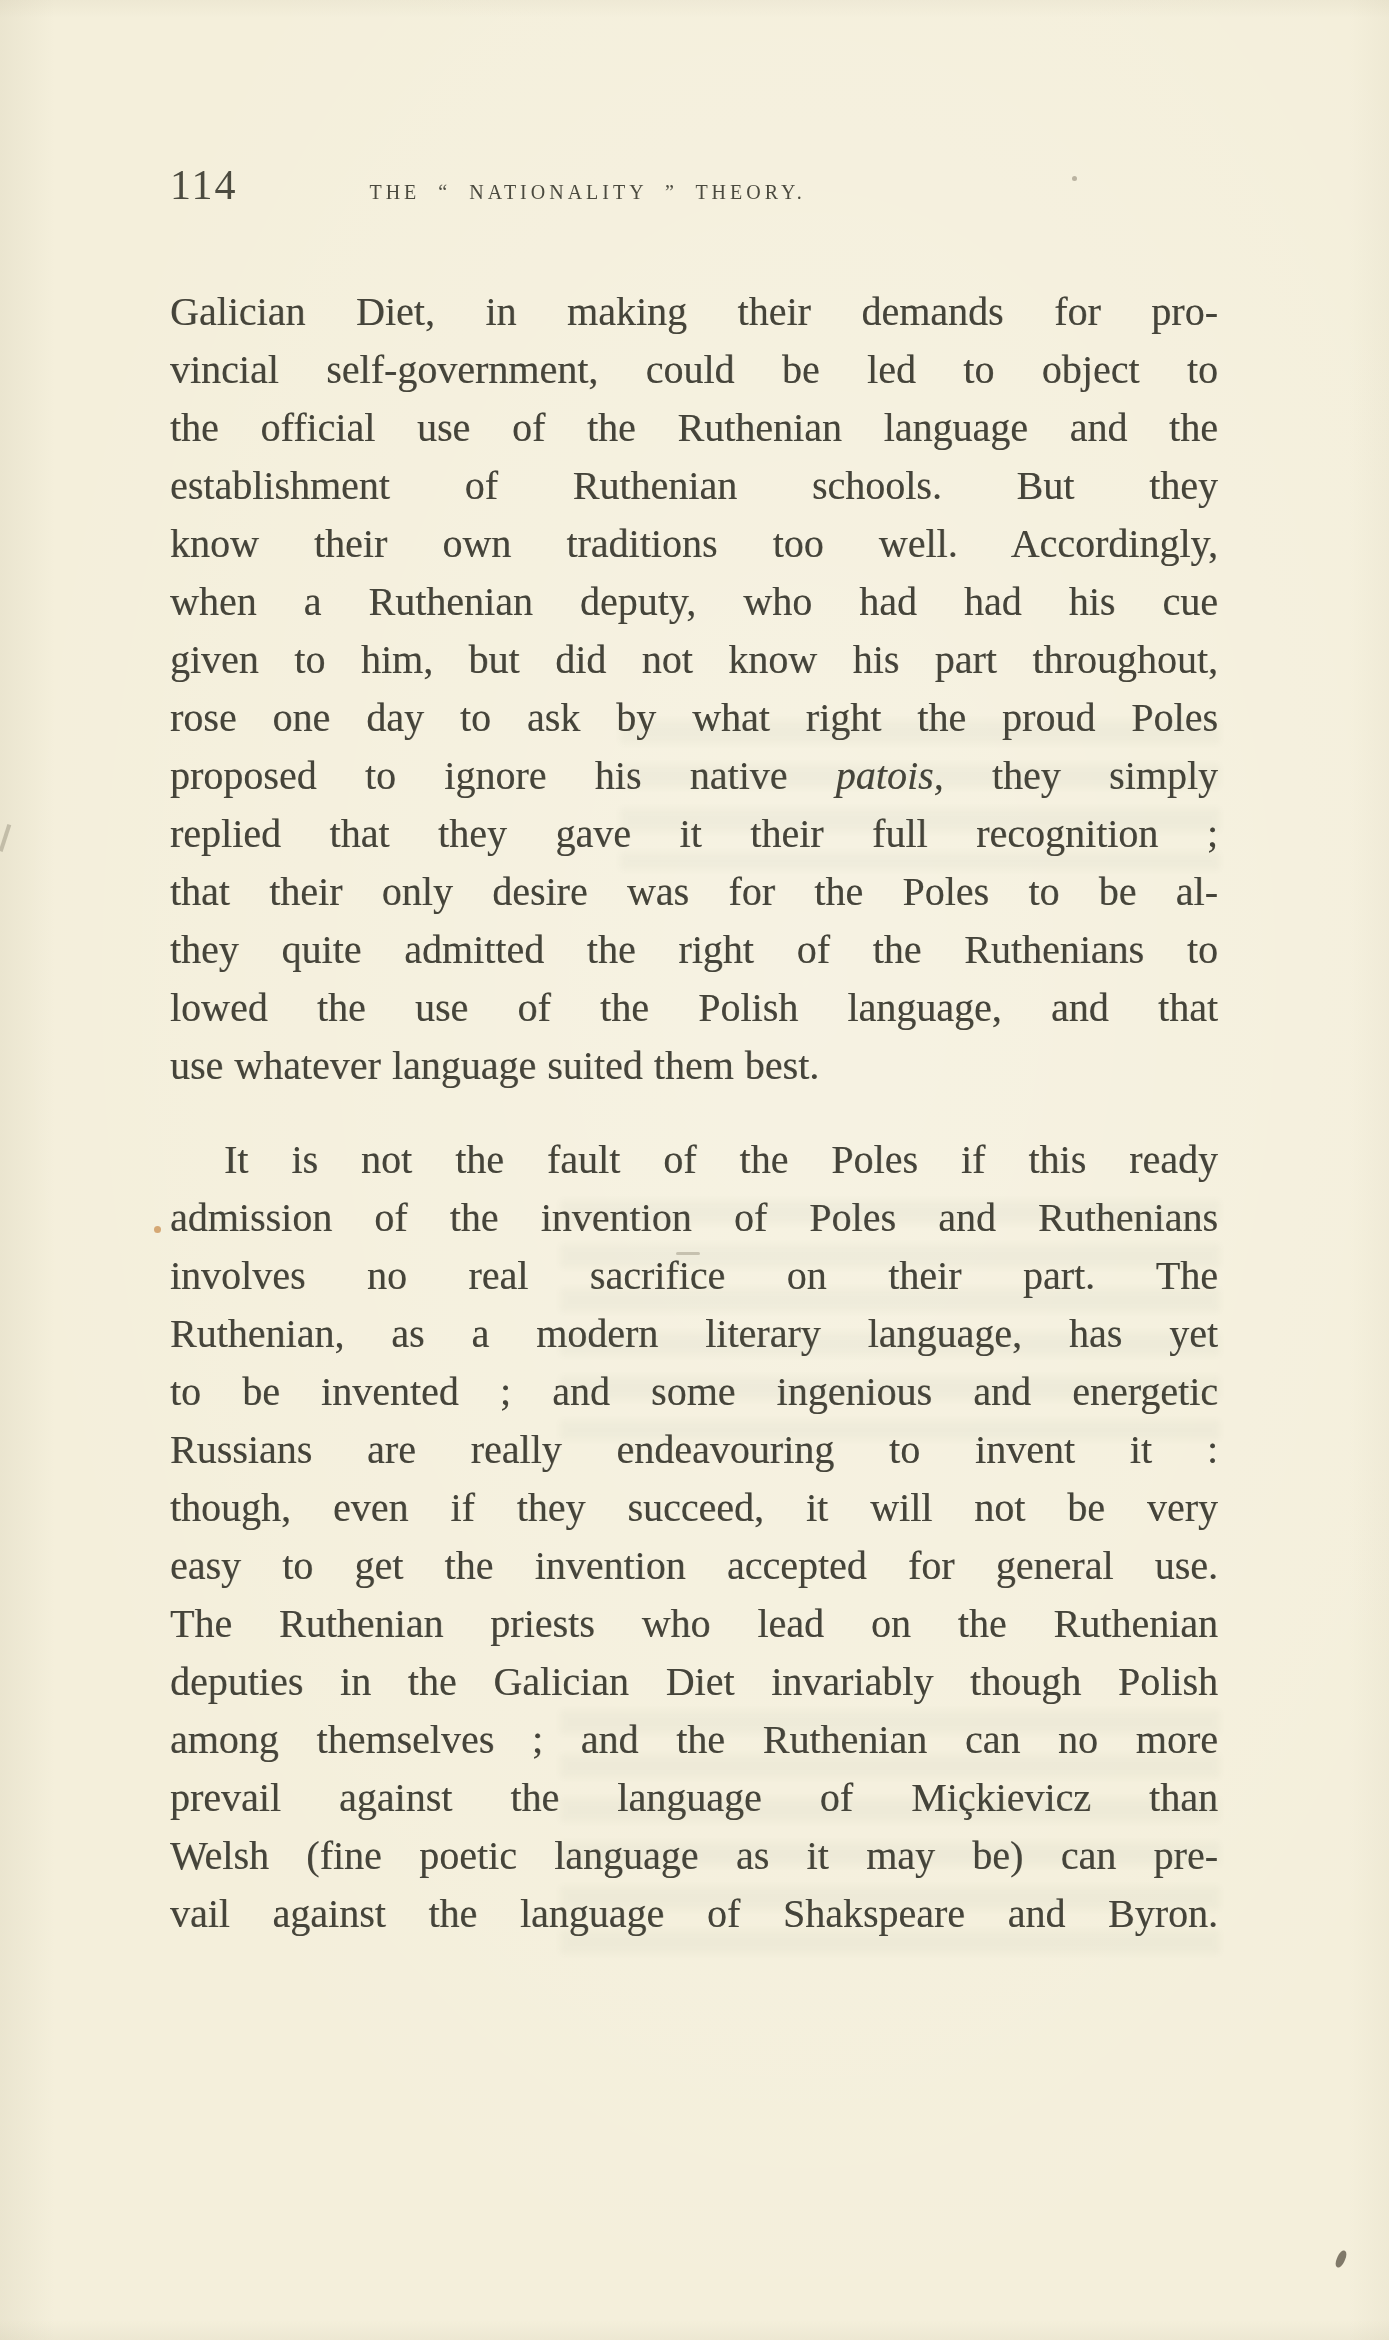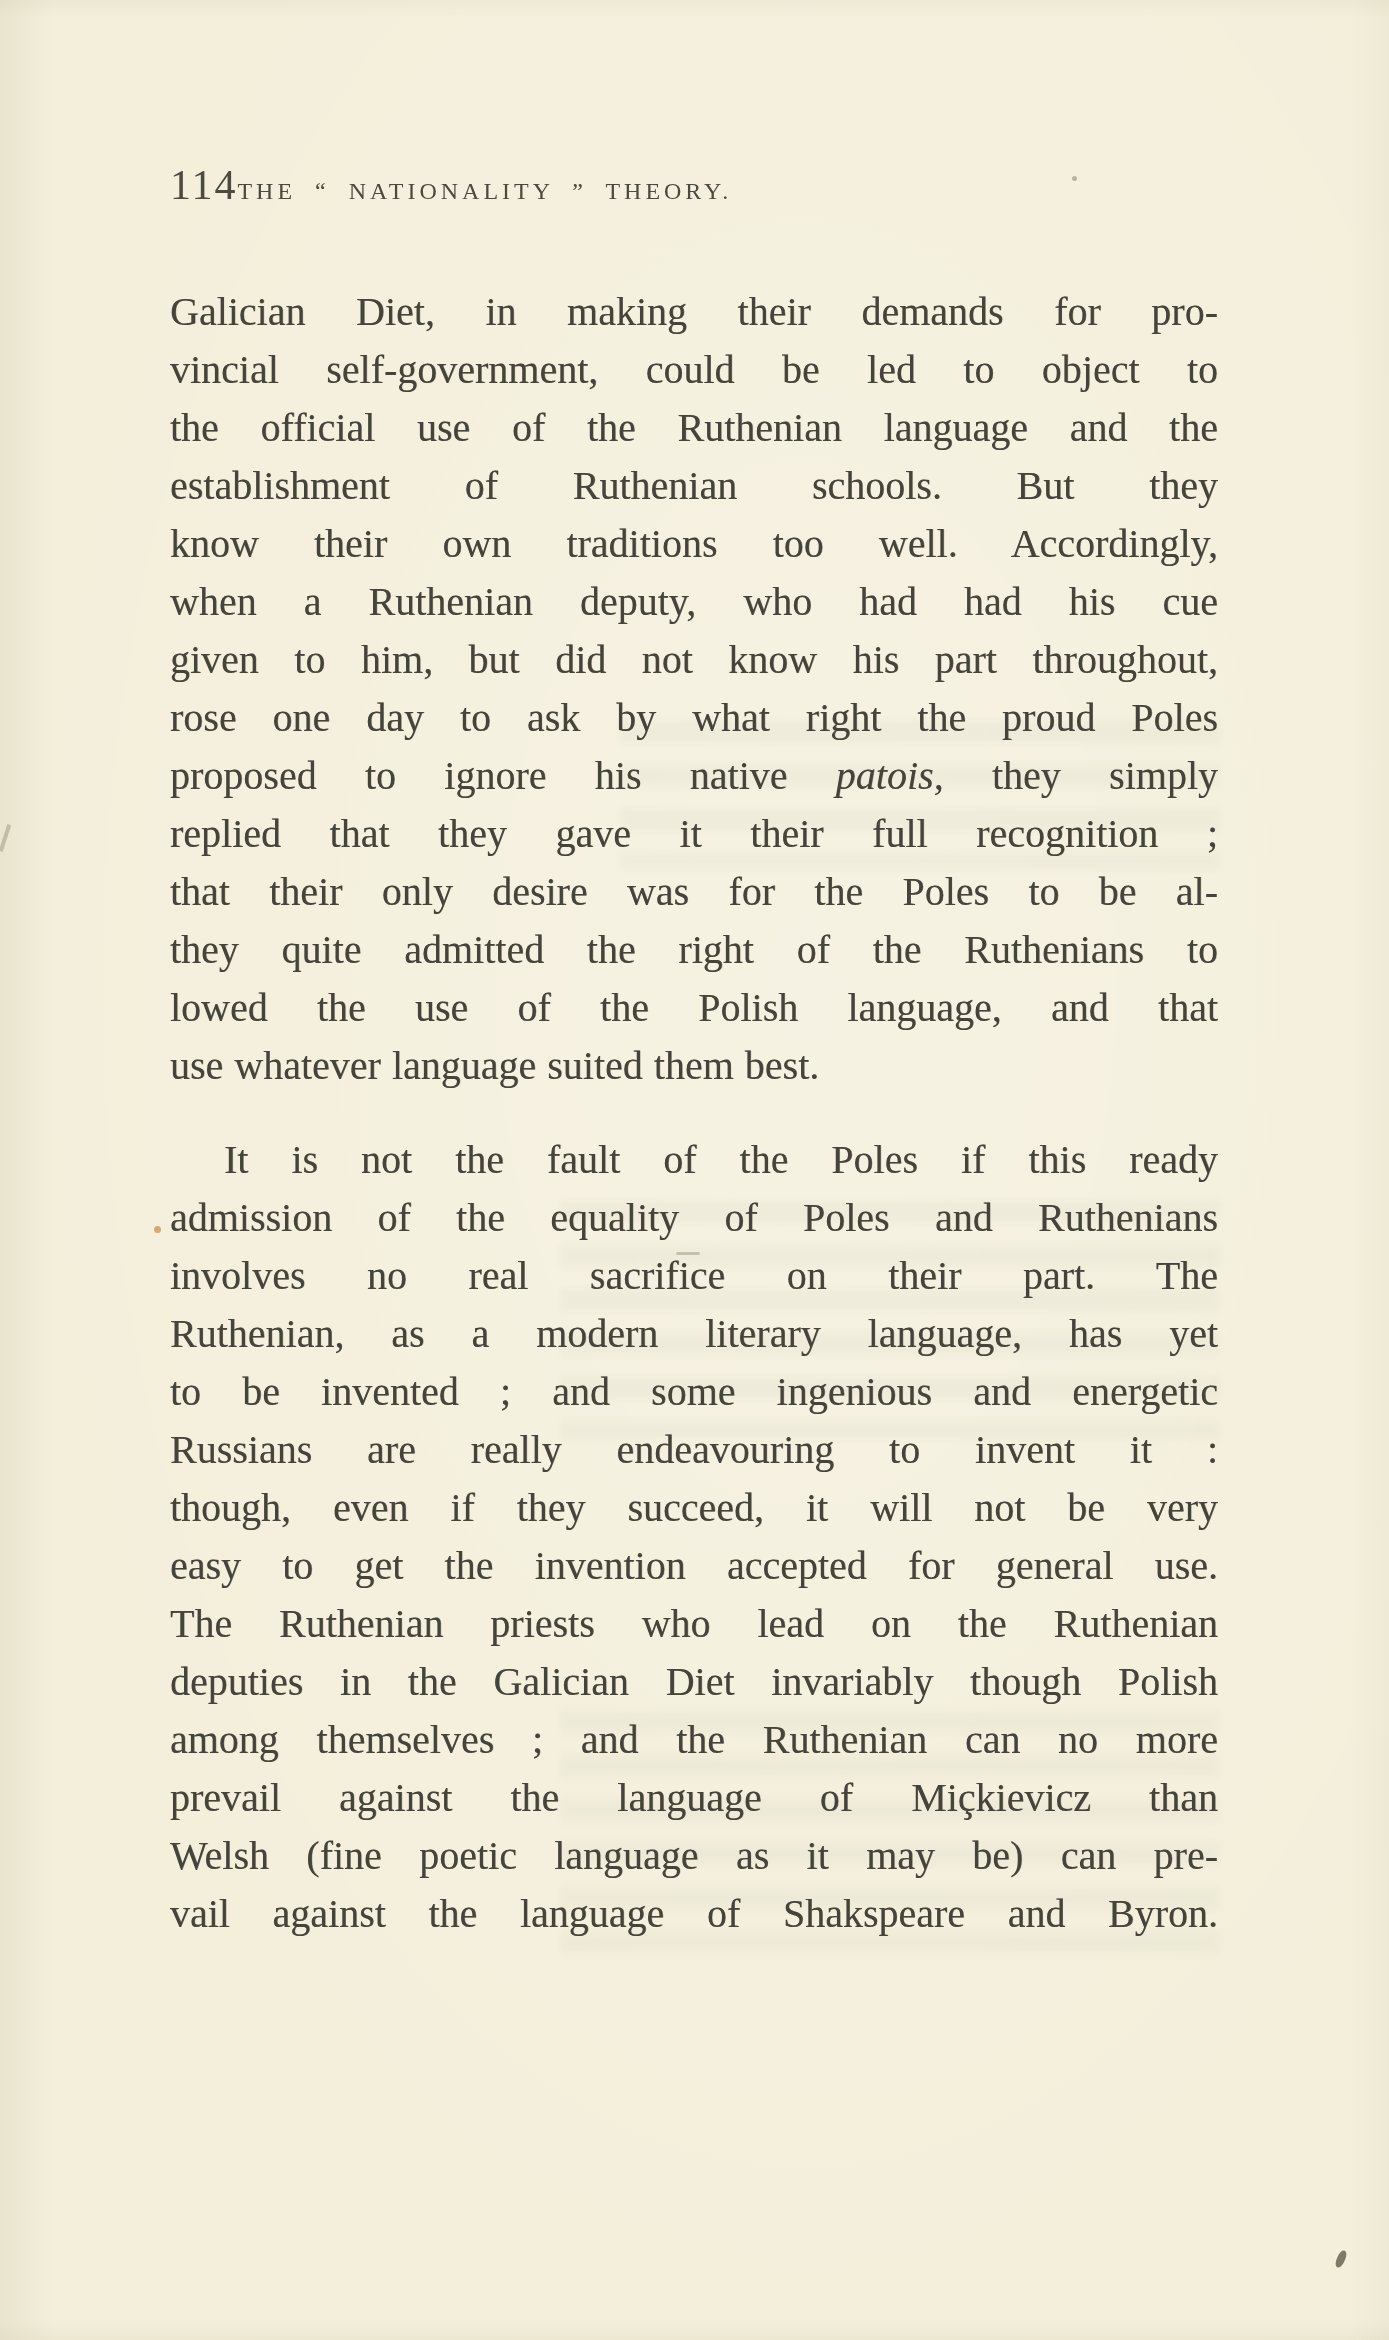--- a/index.html
+++ b/index.html
@@ -33,21 +33,22 @@
     align-items: baseline;
     margin-top: 150px;
     height: 48px;
   }
   .page-number {
     font-size: 42px;
     letter-spacing: 2px;
     color: #4c4b40;
   }
   .running-title {
-    font-size: 24px;
+    margin-left: 132px;
+    font-size: 20px;
     letter-spacing: 4px;
     word-spacing: 9px;
     color: #4b4a3f;
     white-space: nowrap;
   }
   .para { margin: 0; }
   .para1 { margin-top: 74px; }
   .para2 { margin-top: 36px; }
   .line {
     height: 58px;
@@ -133,21 +134,21 @@
       <div class="line"><span>proposed to ignore his native </span><span class="it">patois,</span><span> they simply</span></div>
       <div class="line">replied that they gave it their full recognition ;</div>
       <div class="line">that their only desire was for the Poles to be al-</div>
       <div class="line">they quite admitted the right of the Ruthenians to</div>
       <div class="line">lowed the use of the Polish language, and that</div>
       <div class="line no-just">use whatever language suited them best.</div>
     </div>
 
     <div class="para para2">
       <div class="line indent">It is not the fault of the Poles if this ready</div>
-      <div class="line">admission of the equality of Poles and Ruthenians</div>
+      <div class="line">admission of the invention of Poles and Ruthenians</div>
       <div class="line">involves no real sacrifice on their part. The</div>
       <div class="line">Ruthenian, as a modern literary language, has yet</div>
       <div class="line">to be invented ; and some ingenious and energetic</div>
       <div class="line">Russians are really endeavouring to invent it :</div>
       <div class="line">though, even if they succeed, it will not be very</div>
       <div class="line">easy to get the invention accepted for general use.</div>
       <div class="line">The Ruthenian priests who lead on the Ruthenian</div>
       <div class="line">deputies in the Galician Diet invariably though Polish</div>
       <div class="line">among themselves ; and the Ruthenian can no more</div>
       <div class="line">prevail against the language of Miçkievicz than</div>

